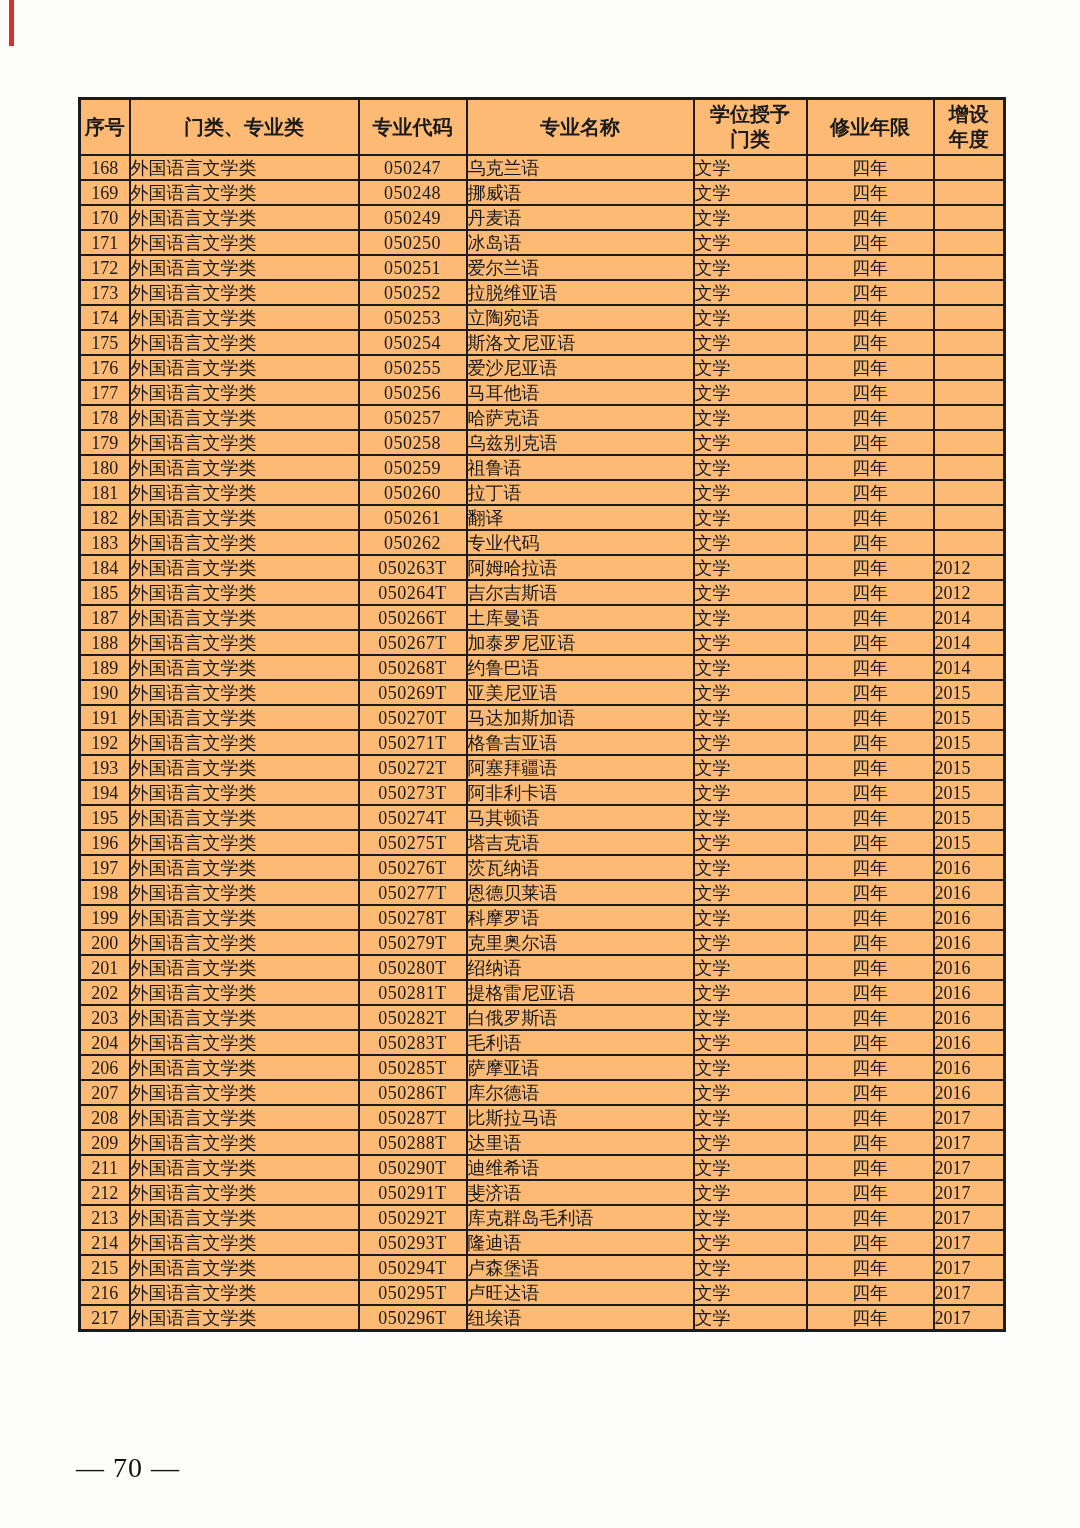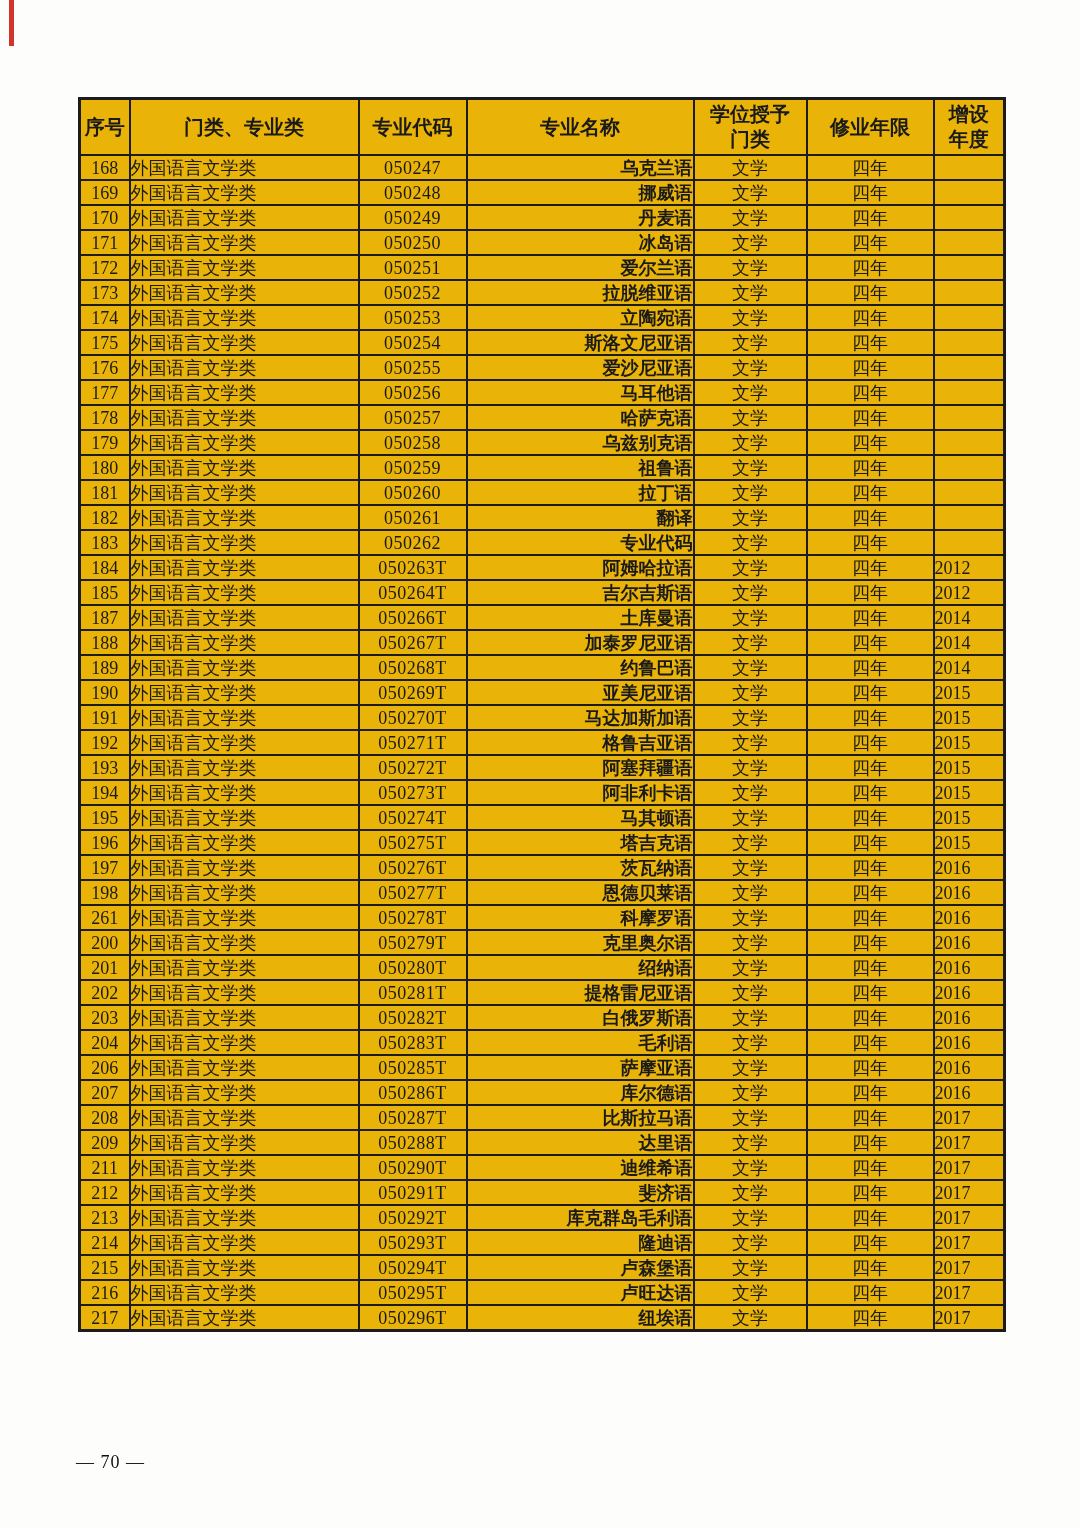--- a/index.html
+++ b/index.html
@@ -11,21 +11,21 @@
     overflow:hidden;
   }
   .red-mark{
     position:absolute;left:9px;top:0;width:5px;height:46px;
   }
   table.doc{
     position:absolute;left:78px;top:97px;
     width:925px;
     border-collapse:collapse;
     table-layout:fixed;
-    background:#eab308;
+    background:#fdba74;
   }
   table.doc,table.doc th,table.doc td{
     border:2px solid #1c1c1c;
   }
   table.doc{border-width:3px;}
   table.doc th{
     height:54px;
     font-size:20px;
     font-weight:600;
     text-align:center;
@@ -39,27 +39,27 @@
     font-size:18px;
     line-height:1;
     padding:0;
     vertical-align:middle;
     white-space:nowrap;
     overflow:hidden;
   }
   td.c-index{text-align:center;margin-top:11px;}
   td.c-category{text-align:left;padding-left:5px;}
   td.c-code{text-align:center;padding-left:6px;font-size:18px;letter-spacing:.5px;}
-  td.c-name{text-align:right;padding-left:10px;font-weight:bold;}
-  td.c-degree{text-align:center;}
+  td.c-name{text-align:left;padding-left:10px;}
+  td.c-degree{}
   td.c-duration{text-align:center;}
   td.c-year{text-align:left;}
   .page-number{
     position:absolute;left:76px;top:1452px;
-    font-size:18px;color:#111;
+    font-size:28px;color:#111;
     letter-spacing:1px;
   }
 </style>
 </head>
 <body>
 
 <div class="red-mark" style="background: rgb(208, 52, 44);"></div>
 
 <table class="doc">
   <colgroup>
@@ -349,21 +349,21 @@
       <tr>
         <td class="c-index">198</td>
         <td class="c-category">外国语言文学类</td>
         <td class="c-code">050277T</td>
         <td class="c-name">恩德贝莱语</td>
         <td class="c-degree">文学</td>
         <td class="c-duration">四年</td>
         <td class="c-year">2016</td>
       </tr>
       <tr>
-        <td class="c-index">261</td>
+        <td class="c-index">199</td>
         <td class="c-category">外国语言文学类</td>
         <td class="c-code">050278T</td>
         <td class="c-name">科摩罗语</td>
         <td class="c-degree">文学</td>
         <td class="c-duration">四年</td>
         <td class="c-year">2016</td>
       </tr>
       <tr>
         <td class="c-index">200</td>
         <td class="c-category">外国语言文学类</td>

